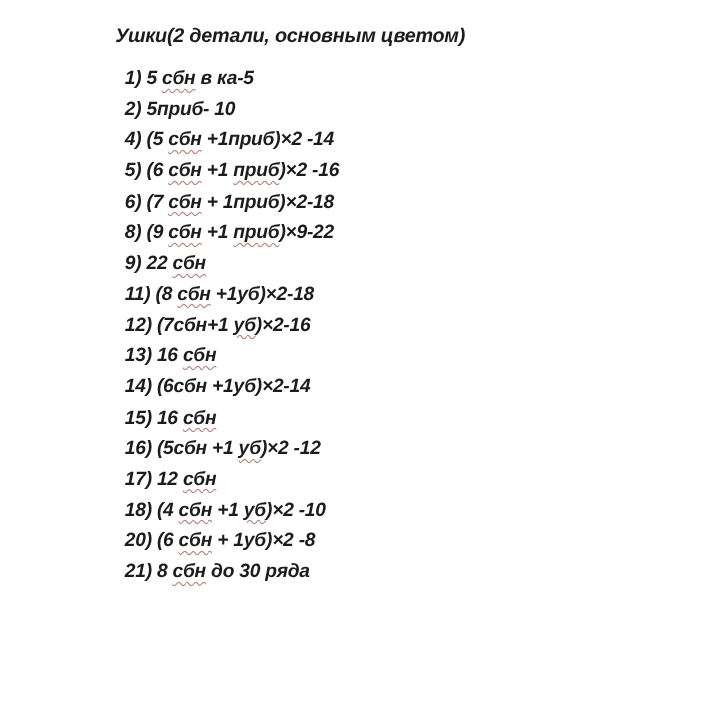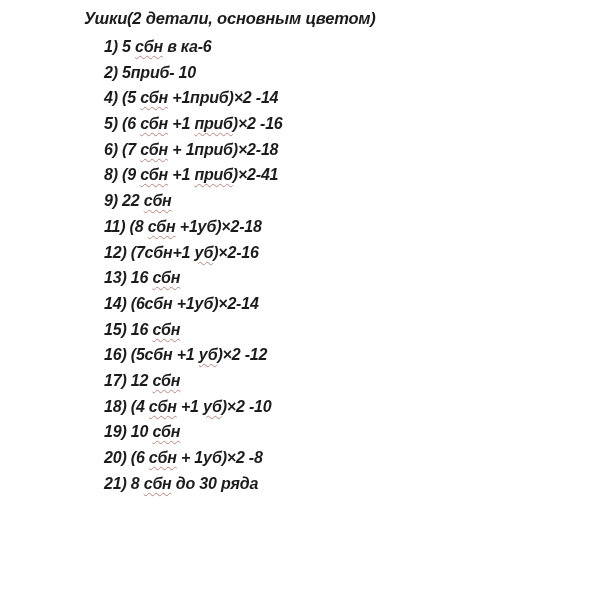--- a/index.html
+++ b/index.html
@@ -16,21 +16,21 @@
     width: 604px;
     height: 598px;
     box-sizing: border-box;
     font-family: "Liberation Sans", sans-serif;
     font-weight: bold;
     font-style: italic;
     color: #1c1c1c;
     -webkit-font-smoothing: antialiased;
   }
   .doc-title {
-    margin: 0;
+    margin: 12px;
     padding: 8px 0 0 84px;
     font-size: 16.5px;
     line-height: 21px;
     letter-spacing: -0.2px;
     white-space: pre;
   }
   .lines {
     margin: 5px 0 0 104px;
   }
   .line {
@@ -47,32 +47,31 @@
     text-decoration-thickness: 1px;
     text-underline-offset: 3px;
   }
 </style>
 </head>
 <body style="background: rgb(255, 255, 255);">
 
 <div class="page" style="color: rgb(28, 28, 28);">
   <p class="doc-title">Ушки(2 детали, основным цветом)</p>
   <div class="lines">
-      <div class="line"><span>1) 5 </span><span class="misspell">сбн</span><span> в ка-6</span></div>
+      <div class="line"><span>1) 5 </span><span class="misspell">сбн</span><span> в ка-5</span></div>
       <div class="line"><span>2) 5приб- 10</span></div>
       <div class="line"><span>4) (5 </span><span class="misspell">сбн</span><span> +1приб)×2 -14</span></div>
       <div class="line"><span>5) (6 </span><span class="misspell">сбн</span><span> +1 </span><span class="misspell">приб</span><span>)×2 -16</span></div>
       <div class="line"><span>6) (7 </span><span class="misspell">сбн</span><span> + 1приб)×2-18</span></div>
-      <div class="line"><span>8) (9 </span><span class="misspell">сбн</span><span> +1 </span><span class="misspell">приб</span><span>)×2-41</span></div>
+      <div class="line"><span>8) (9 </span><span class="misspell">сбн</span><span> +1 </span><span class="misspell">приб</span><span>)×9-22</span></div>
       <div class="line"><span>9) 22 </span><span class="misspell">сбн</span></div>
       <div class="line"><span>11) (8 </span><span class="misspell">сбн</span><span> +1уб)×2-18</span></div>
       <div class="line"><span>12) (7сбн+1 </span><span class="misspell">уб</span><span>)×2-16</span></div>
       <div class="line"><span>13) 16 </span><span class="misspell">сбн</span></div>
       <div class="line"><span>14) (6сбн +1уб)×2-14</span></div>
       <div class="line"><span>15) 16 </span><span class="misspell">сбн</span></div>
       <div class="line"><span>16) (5сбн +1 </span><span class="misspell">уб</span><span>)×2 -12</span></div>
       <div class="line"><span>17) 12 </span><span class="misspell">сбн</span></div>
       <div class="line"><span>18) (4 </span><span class="misspell">сбн</span><span> +1 </span><span class="misspell">уб</span><span>)×2 -10</span></div>
-      <div class="line"><span>19) 10 </span><span class="misspell">сбн</span></div>
       <div class="line"><span>20) (6 </span><span class="misspell">сбн</span><span> + 1уб)×2 -8</span></div>
       <div class="line"><span>21) 8 </span><span class="misspell">сбн</span><span> до 30 ряда</span></div>
     </div>
 </div>
 
 </body></html>

